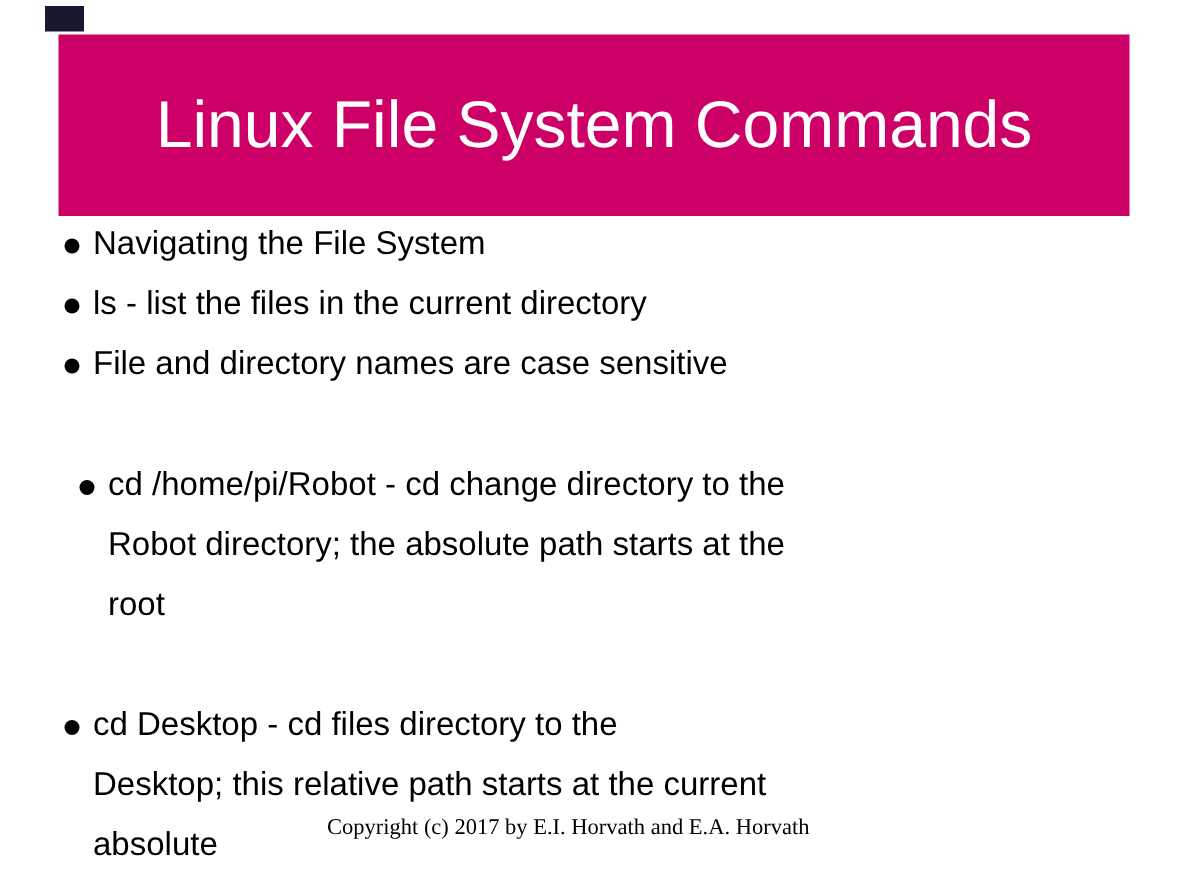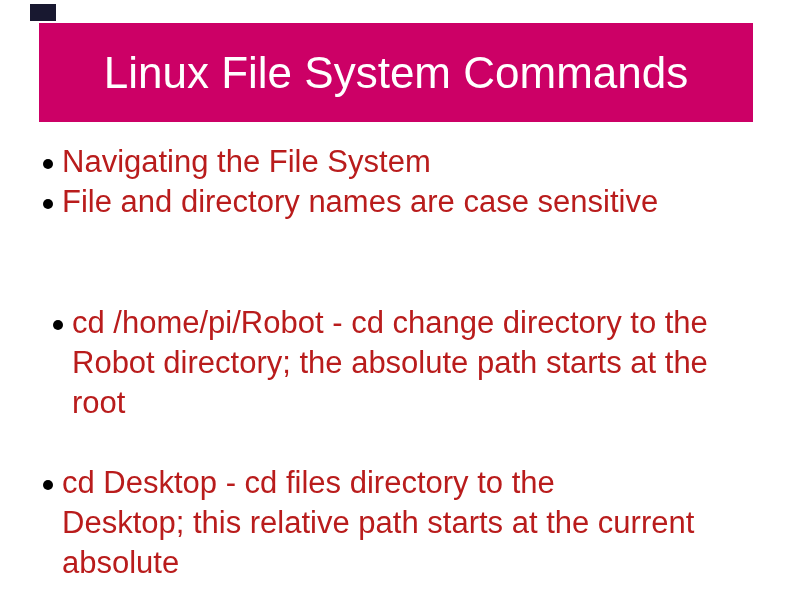--- a/index.html
+++ b/index.html
@@ -22,21 +22,21 @@
     top: 4px;
     width: 26px;
     height: 17px;
     background: #181830;
   }
   .title-bar {
     position: absolute;
     left: 39px;
     top: 23px;
     width: 714px;
-    height: 99px;
+    height: 121px;
     background: #CC0066;
     display: flex;
     align-items: center;
     justify-content: center;
   }
   .title-text {
     color: #ffffff;
     font-size: 44px;
     font-weight: 400;
     letter-spacing: 0px;
@@ -57,24 +57,24 @@
   .bullet-dot {
     position: absolute;
     left: 43px;
     top: 17px;
     width: 10px;
     height: 10px;
     border-radius: 50%;
     background: #000000;
   }
   .bullet-line {
-    font-size: 31px;
+    font-size: 22px;
     line-height: 40px;
     white-space: nowrap;
-    color: #b91c1c;
+    color: #000000;
   }
   .copyright {
     position: absolute;
     left: 218px;
     top: 543px;
     font-family: "Liberation Serif", serif;
     font-size: 15px;
     line-height: 18px;
     color: #000000;
     white-space: nowrap;
@@ -91,20 +91,24 @@
     <div class="title-text">Linux File System Commands</div>
   </div>
 
   <div class="bullet-block block-intro">
     <div class="bullet-item">
       <span class="bullet-dot"></span>
       <div class="bullet-line">Navigating the File System</div>
     </div>
     <div class="bullet-item">
       <span class="bullet-dot"></span>
+      <div class="bullet-line">ls - list the files in the current directory</div>
+    </div>
+    <div class="bullet-item">
+      <span class="bullet-dot"></span>
       <div class="bullet-line">File and directory names are case sensitive</div>
     </div>
   </div>
 
   <div class="bullet-block block-absolute">
     <div class="bullet-item">
       <span class="bullet-dot"></span>
       <div class="bullet-line">cd /home/pi/Robot - cd change directory to the</div>
       <div class="bullet-line">Robot directory; the absolute path starts at the</div>
       <div class="bullet-line">root</div>
@@ -113,14 +117,15 @@
 
   <div class="bullet-block block-relative">
     <div class="bullet-item">
       <span class="bullet-dot"></span>
       <div class="bullet-line">cd Desktop - cd files directory to the</div>
       <div class="bullet-line">Desktop; this relative path starts at the current</div>
       <div class="bullet-line">absolute</div>
     </div>
   </div>
 
+  <div class="copyright">Copyright (c) 2017 by E.I. Horvath and E.A. Horvath</div>
 
 </div>
 
 </body></html>

